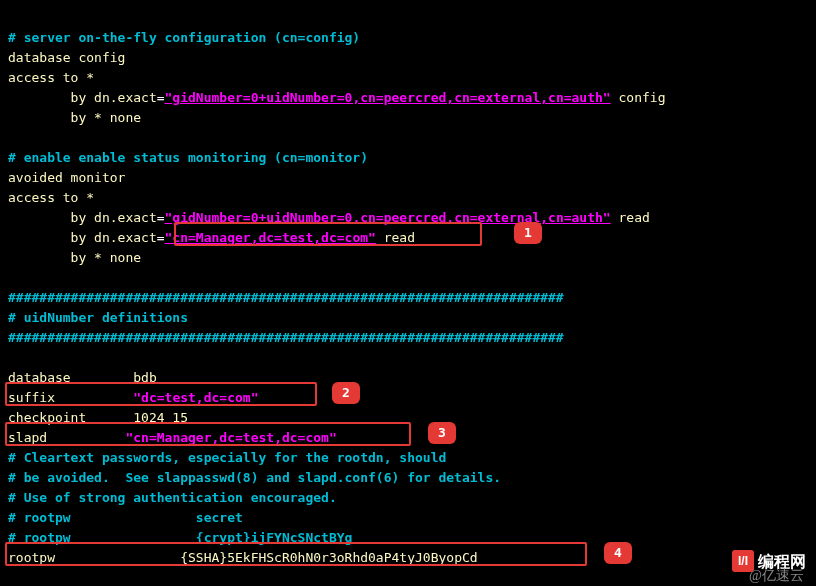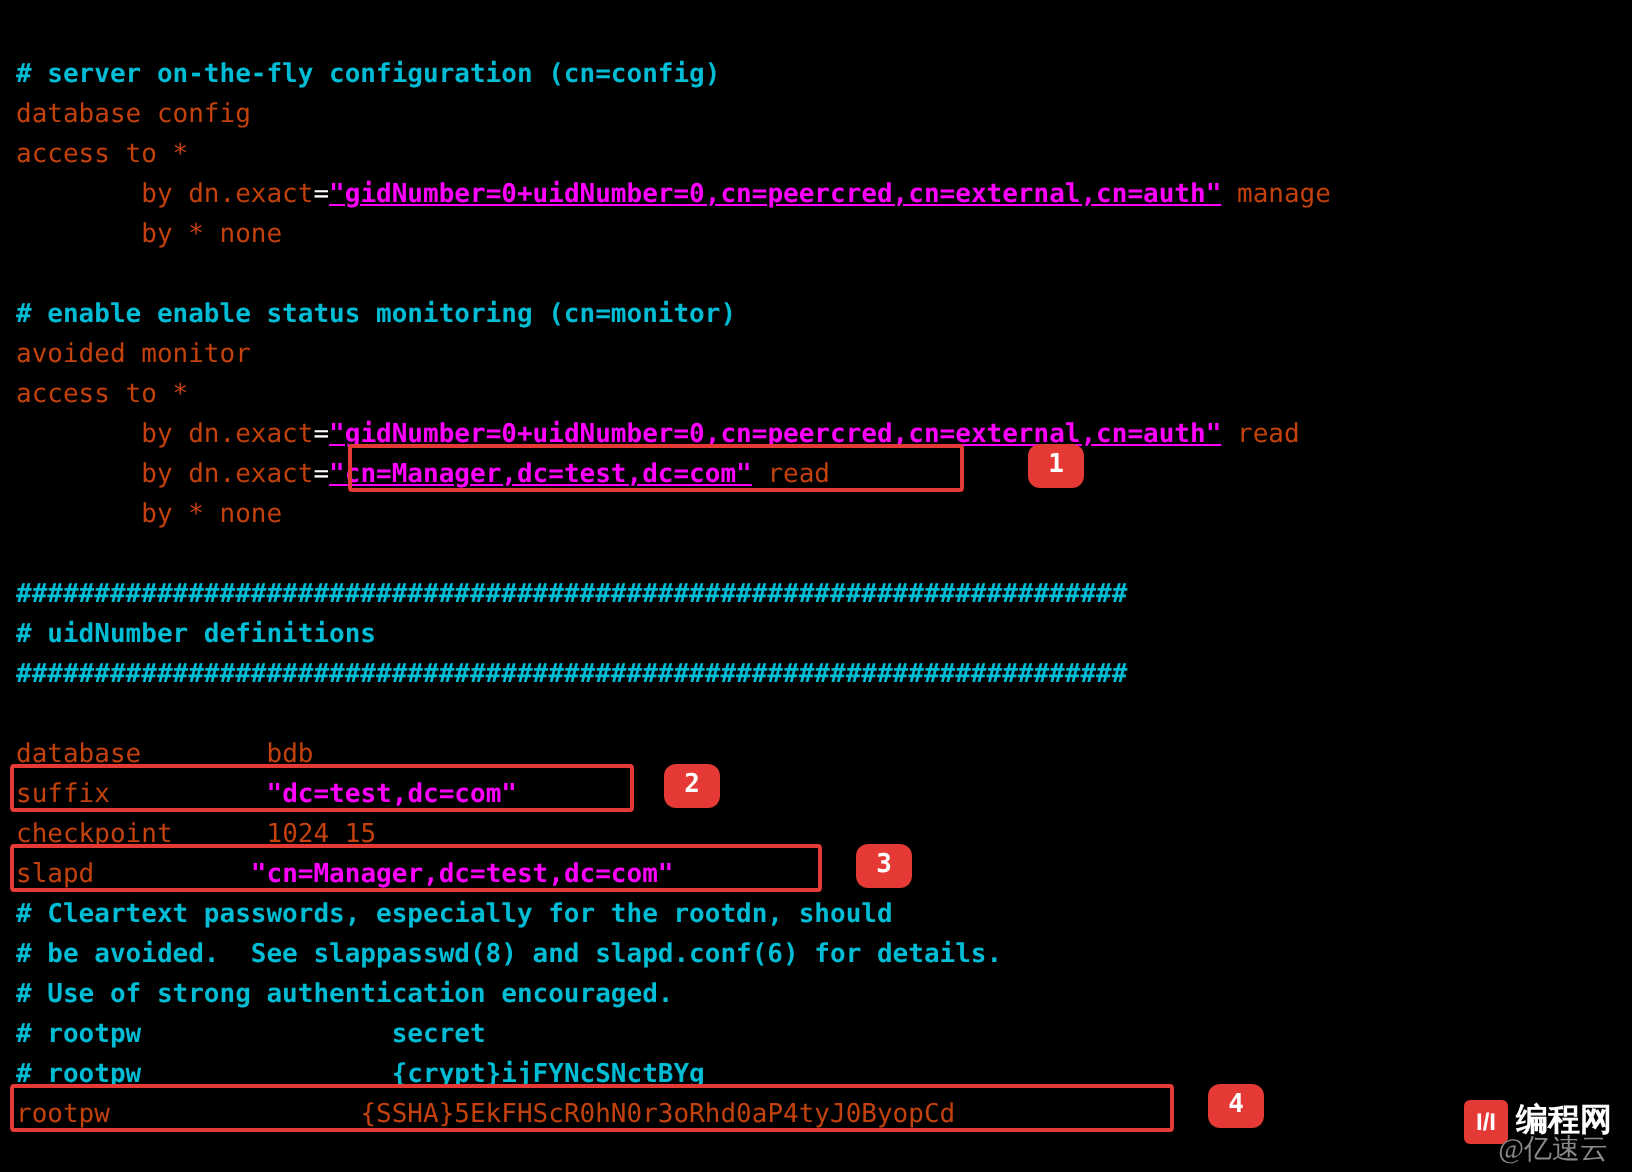--- a/index.html
+++ b/index.html
@@ -17,21 +17,21 @@
   }
   .terminal {
     padding: 8px;
     white-space: pre;
     position: relative;
   }
   .comment { color: #00bcd4; font-weight: bold; }
   .str { color: #ff00ff; text-decoration: underline; font-weight: bold; }
   .str-nu { color: #ff00ff; font-weight: bold; }
   .eq { color: #fff; }
-  .cfgword { color: #c2410c; }
+  .cfgword { color: #fef9c3; }
   .hash { color: #00bcd4; font-weight: bold; }
   .box-red {
     position: absolute;
     border: 2px solid #e53935;
     border-radius: 2px;
     pointer-events: none;
   }
   .badge {
     position: absolute;
     width: 28px;
@@ -46,21 +46,21 @@
     justify-content: center;
     box-shadow: 0 1px 2px rgba(0,0,0,.4);
     pointer-events: none;
   }
   .watermark {
     position: absolute;
     bottom: 14px;
     right: 10px;
     color: #fff;
     display: flex;
-    align-items: center;
+    align-items: flex-end;
     gap: 4px;
     font-family: sans-serif;
     font-size: 16px;
     font-weight: bold;
   }
   .watermark-sub {
     position: absolute;
     bottom: 0;
     right: 12px;
     color: #888;
@@ -76,21 +76,21 @@
     font-size:12px;
   }
 </style>
 </head>
 <body>
 
 <div class="terminal">
 <span class="comment"># server on-the-fly configuration (cn=config)</span>
 <span class="cfgword">database config</span>
 <span class="cfgword">access to *</span>
-<span class="cfgword">        by dn.exact</span><span class="eq">=</span><span class="str">"gidNumber=0+uidNumber=0,cn=peercred,cn=external,cn=auth"</span><span class="cfgword"> manage</span>
+<span class="cfgword">        by dn.exact</span><span class="eq">=</span><span class="str">"gidNumber=0+uidNumber=0,cn=peercred,cn=external,cn=auth"</span><span class="cfgword"> config</span>
 <span class="cfgword">        by * none</span>
 
 <span class="comment"># enable enable status monitoring (cn=monitor)</span>
 <span class="cfgword">avoided monitor</span>
 <span class="cfgword">access to *</span>
 <span class="cfgword">        by dn.exact</span><span class="eq">=</span><span class="str">"gidNumber=0+uidNumber=0,cn=peercred,cn=external,cn=auth"</span><span class="cfgword"> read</span>
 <span class="cfgword">        by dn.exact</span><span class="eq">=</span><span class="str">"cn=Manager,dc=test,dc=com"</span><span class="cfgword"> read</span>
 <span class="cfgword">        by * none</span>
 
 <span class="hash">#######################################################################</span>

